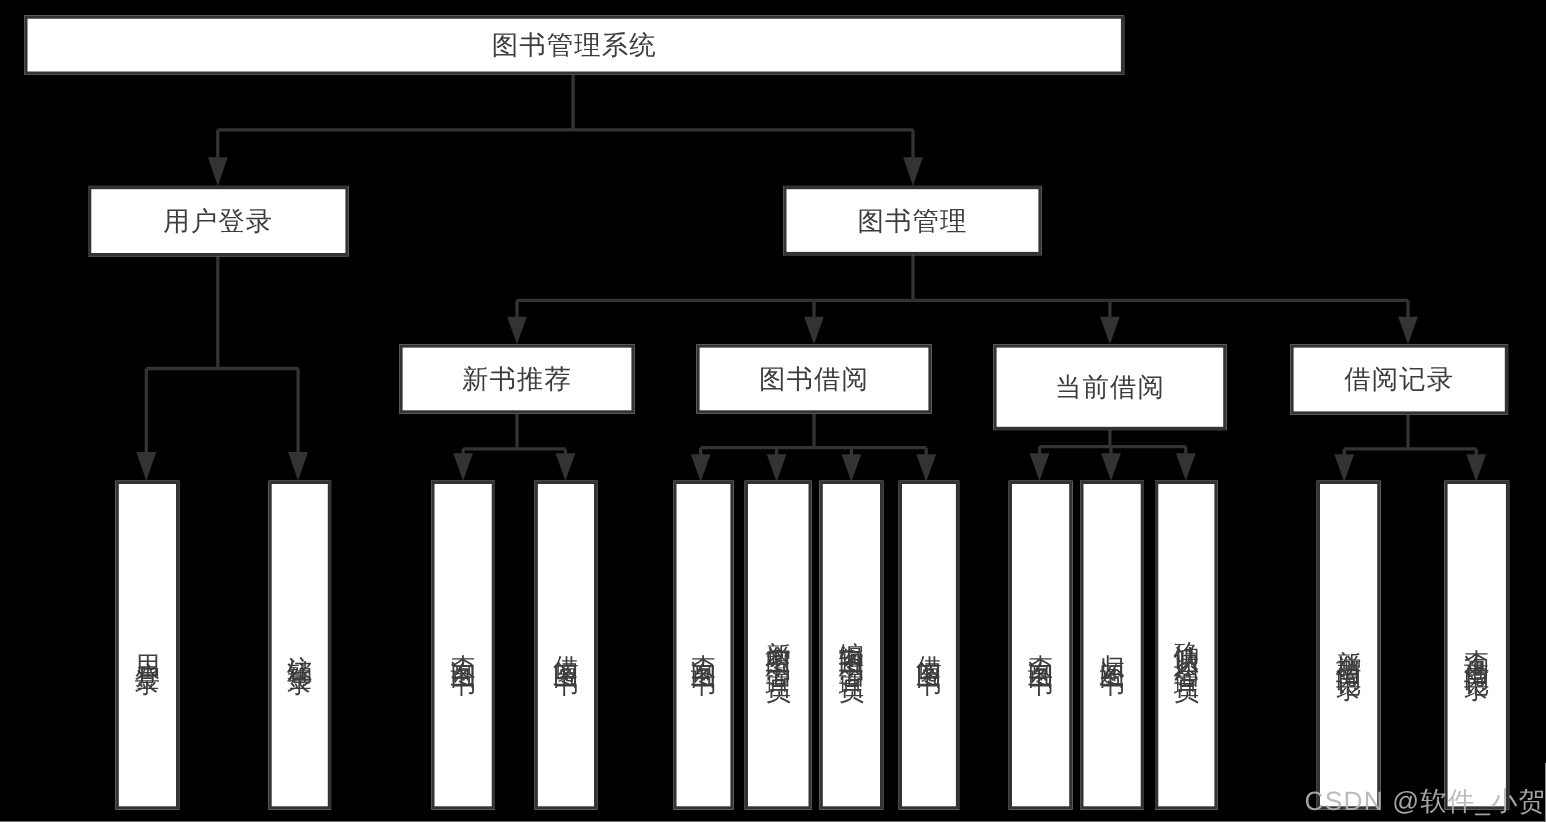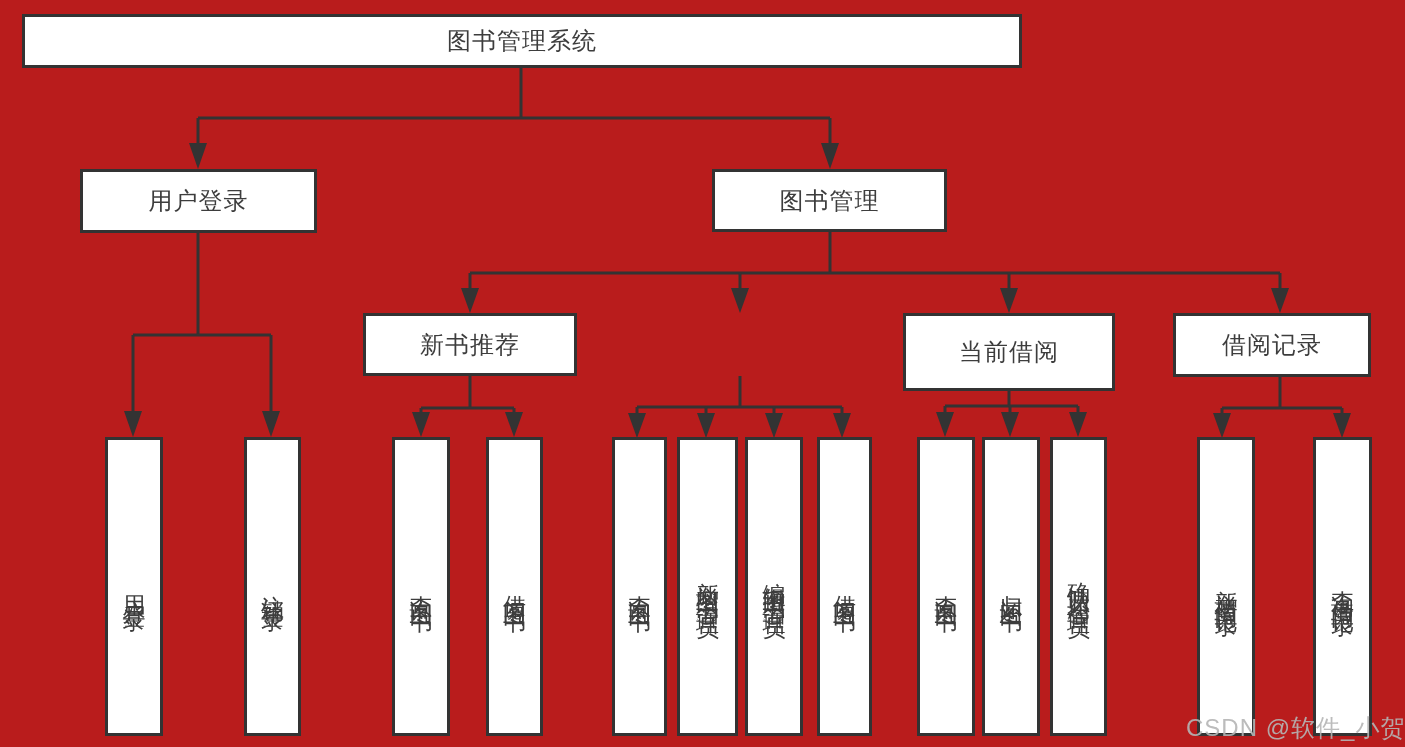--- a/index.html
+++ b/index.html
@@ -1,19 +1,19 @@
 <!DOCTYPE html>
 <html><head>
 <meta charset="utf-8">
 <style>
   html,body{margin:0;padding:0;background:#ffffff;}
   .canvas{
     position:relative;
     width:1405px;height:747px;
-    background:#b91c1c;
+    background:#000000;
     font-family:"Liberation Sans","DejaVu Sans",sans-serif;
     overflow:hidden;
   }
   .connectors{position:absolute;left:0;top:0;z-index:1;}
   .box{
     position:absolute;
     box-sizing:border-box;
     background:#ffffff;
     border:3px solid #333333;
     display:flex;
@@ -130,20 +130,23 @@
   <div class="box h" style="left:80px;top:169px;width:237px;height:64px">
     <span>用户登录</span>
   </div>
   <div class="box h" style="left:712px;top:169px;width:235px;height:63px">
     <span>图书管理</span>
   </div>
 
   <div class="box h" style="left:363px;top:313px;width:214px;height:63px">
     <span>新书推荐</span>
   </div>
+  <div class="box h" style="left:633px;top:313px;width:214px;height:63px">
+    <span>图书借阅</span>
+  </div>
   <div class="box h" style="left:903px;top:313px;width:212px;height:78px">
     <span>当前借阅</span>
   </div>
   <div class="box h" style="left:1173px;top:313px;width:198px;height:64px">
     <span>借阅记录</span>
   </div>
 
   <div class="box v" style="left:105px;top:437px;width:58px;height:299px">
     <span>用户登录</span>
   </div>

